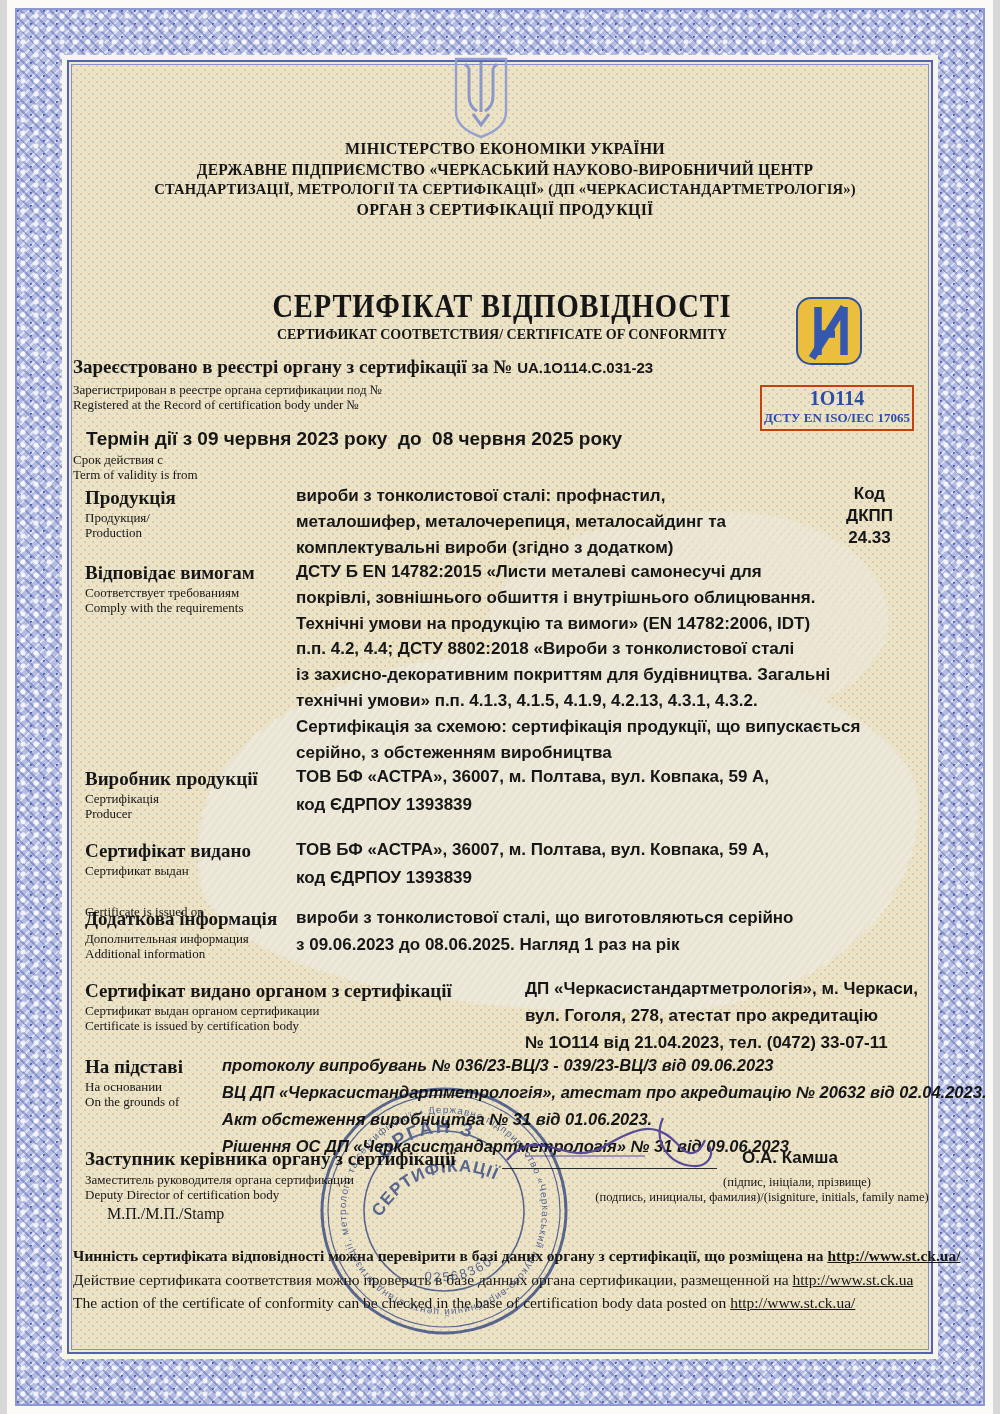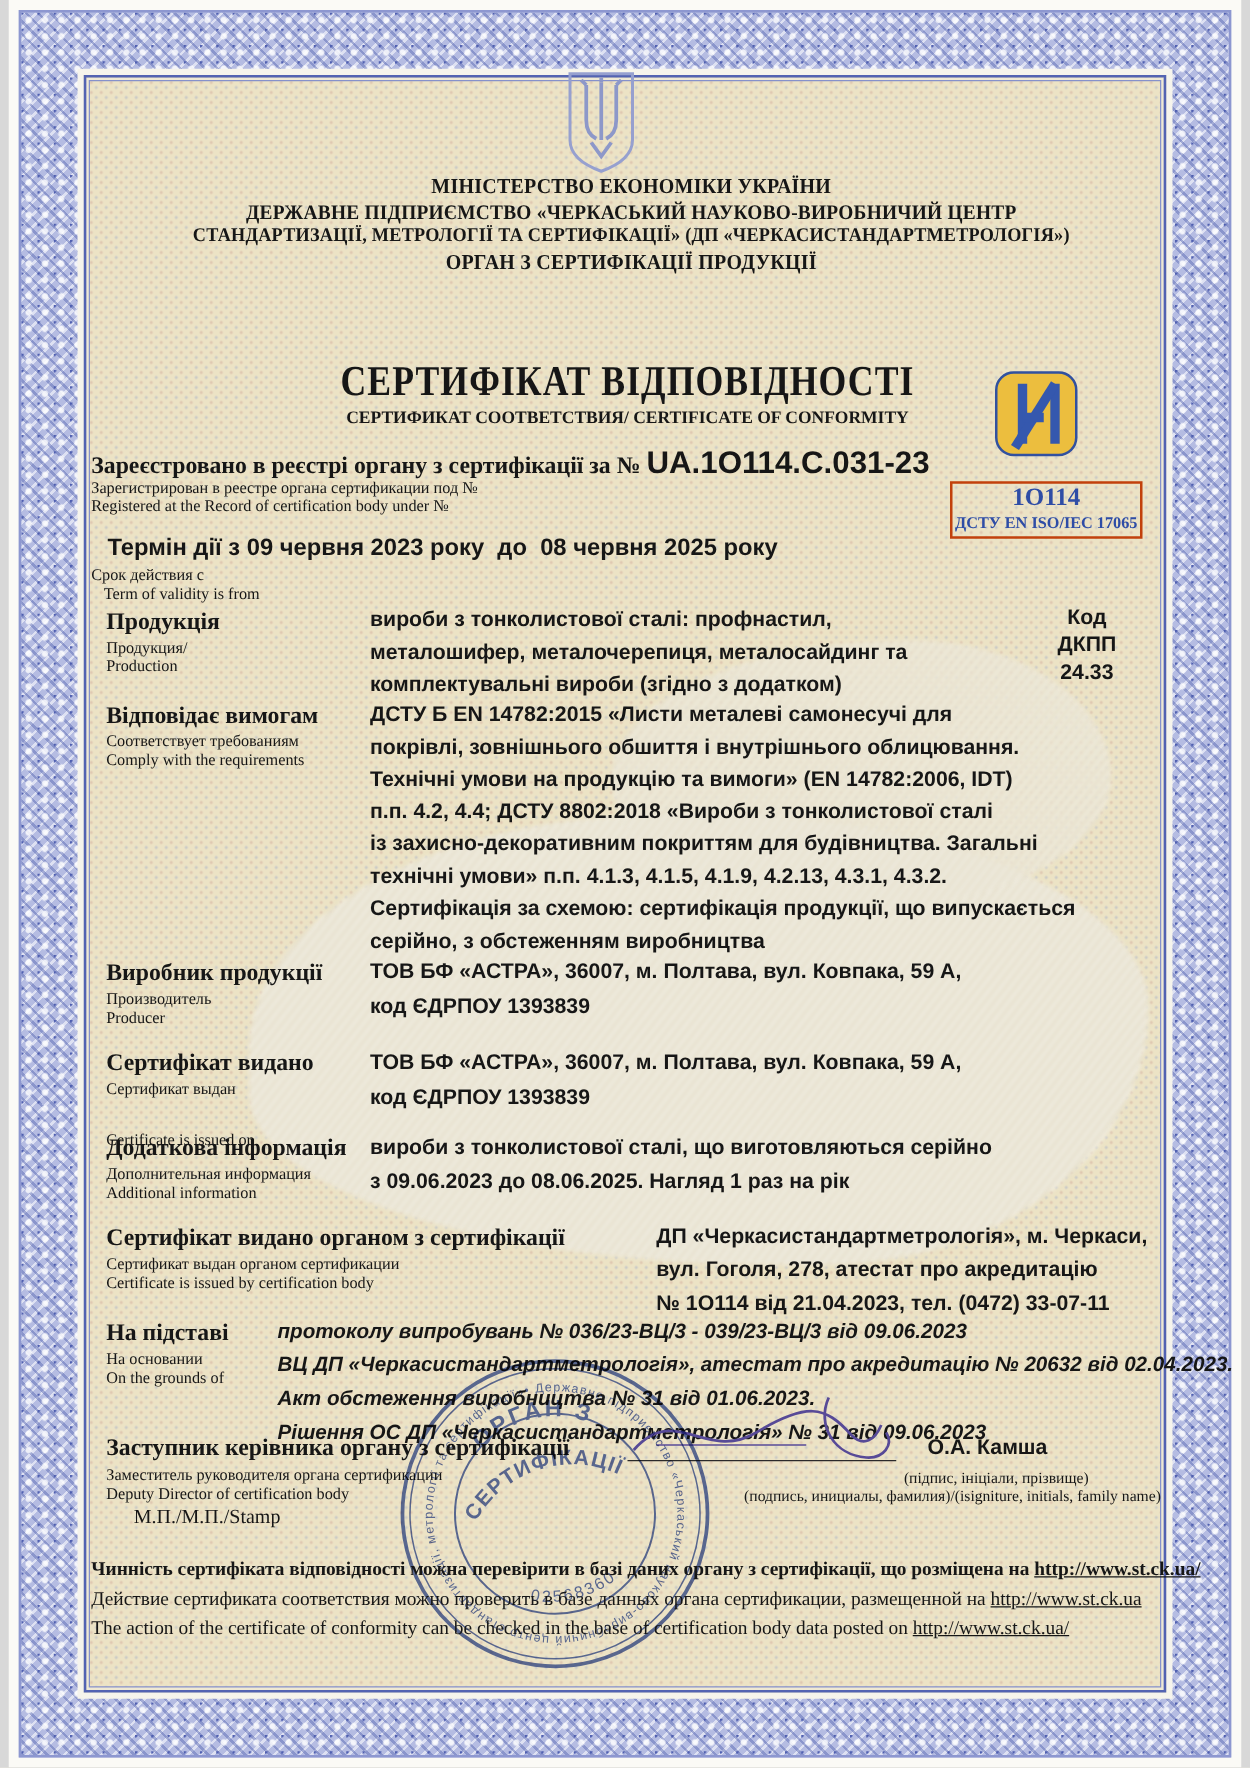--- a/index.html
+++ b/index.html
@@ -83,28 +83,28 @@
       <path d="M17 62 L49 11"></path>
       <path d="M23 38 H40"></path>
     </g>
   </svg>
   <div class="abs accbox" style="left:753px;top:385px;width:150px;height:42px;">
     <div class="blue" style="font-weight:700;font-size:20px;line-height:23px;">1О114</div>
     <div class="blue" style="font-weight:700;font-size:13px;line-height:15px;">ДСТУ EN ISO/ІЕС 17065</div>
   </div>
 
   <div class="abs" style="left:66px;top:356px;white-space:nowrap;">
-    <span class="serifb19">Зареєстровано в реєстрі органу з сертифікації за № </span><span class="sansb" style="font-size:25px;">UA.1О114.С.031-23</span>
+    <span class="serifb19">Зареєстровано в реєстрі органу з сертифікації за № </span><span class="sansb" style="font-size:15px;">UA.1О114.С.031-23</span>
   </div>
   <div class="abs serif13" style="left:66px;top:383px;">Зарегистрирован в реестре органа сертификации под №</div>
   <div class="abs serif13" style="left:66px;top:398px;">Registered at the Record of certification body under №</div>
 
   <div class="abs sansb pre" style="left:66px;top:428px;font-size:19px;">Термін дії з 09 червня 2023 року  до  08 червня 2025 року</div>
   <div class="abs serif13" style="left:66px;top:453px;">Срок действия с</div>
-  <div class="abs serif13" style="left:66px;top:468px;margin-left:10px;">Term of validity is from</div>
+  <div class="abs serif13" style="left:66px;top:468px;">Term of validity is from</div>
 
   <div class="abs serifb19" style="left:78px;top:487px;">Продукція</div>
   <div class="abs serif13" style="left:78px;top:511px;">Продукция/</div>
   <div class="abs serif13" style="left:78px;top:526px;">Production</div>
   <div class="abs val" style="left:289px;top:483px;">
     <div>вироби з тонколистової сталі: профнастил,</div>
     <div>металошифер, металочерепиця, металосайдинг та</div>
     <div>комплектувальні вироби (згідно з додатком)</div>
   </div>
   <div class="abs ctr sansb" style="left:815px;top:483px;width:95px;font-size:17px;line-height:22px;">
@@ -121,21 +121,21 @@
     <div>покрівлі, зовнішнього обшиття і внутрішнього облицювання.</div>
     <div>Технічні умови на продукцію та вимоги» (EN 14782:2006, IDT)</div>
     <div>п.п. 4.2, 4.4; ДСТУ 8802:2018 «Вироби з тонколистової сталі</div>
     <div>із захисно-декоративним покриттям для будівництва. Загальні</div>
     <div>технічні умови» п.п. 4.1.3, 4.1.5, 4.1.9, 4.2.13, 4.3.1, 4.3.2.</div>
     <div>Сертифікація за схемою: сертифікація продукції, що випускається</div>
     <div>серійно, з обстеженням виробництва</div>
   </div>
 
   <div class="abs serifb19" style="left:78px;top:768px;">Виробник продукції</div>
-  <div class="abs serif13" style="left:78px;top:792px;">Производитель</div>
+  <div class="abs serif13" style="left:78px;top:792px;">Сертифікація</div>
   <div class="abs serif13" style="left:78px;top:807px;">Producer</div>
   <div class="abs val" style="left:289px;top:763px;line-height:28px;">
     <div>ТОВ БФ «АСТРА», 36007, м. Полтава, вул. Ковпака, 59 А,</div>
     <div>код ЄДРПОУ 1393839</div>
   </div>
 
   <div class="abs serifb19" style="left:78px;top:840px;">Сертифікат видано</div>
   <div class="abs serif13" style="left:78px;top:864px;">Сертификат выдан</div>
   <div class="abs serif13" style="left:78px;top:905px;">Certificate is issued on</div>
   <div class="abs val" style="left:289px;top:836px;line-height:28px;">

